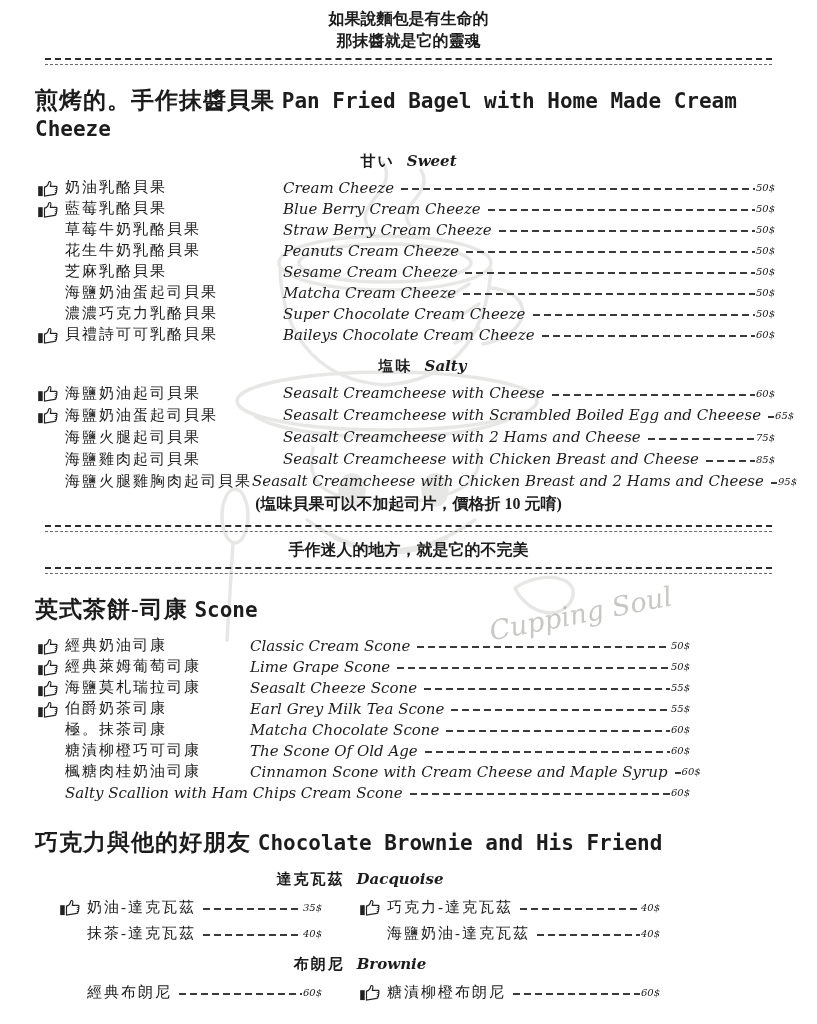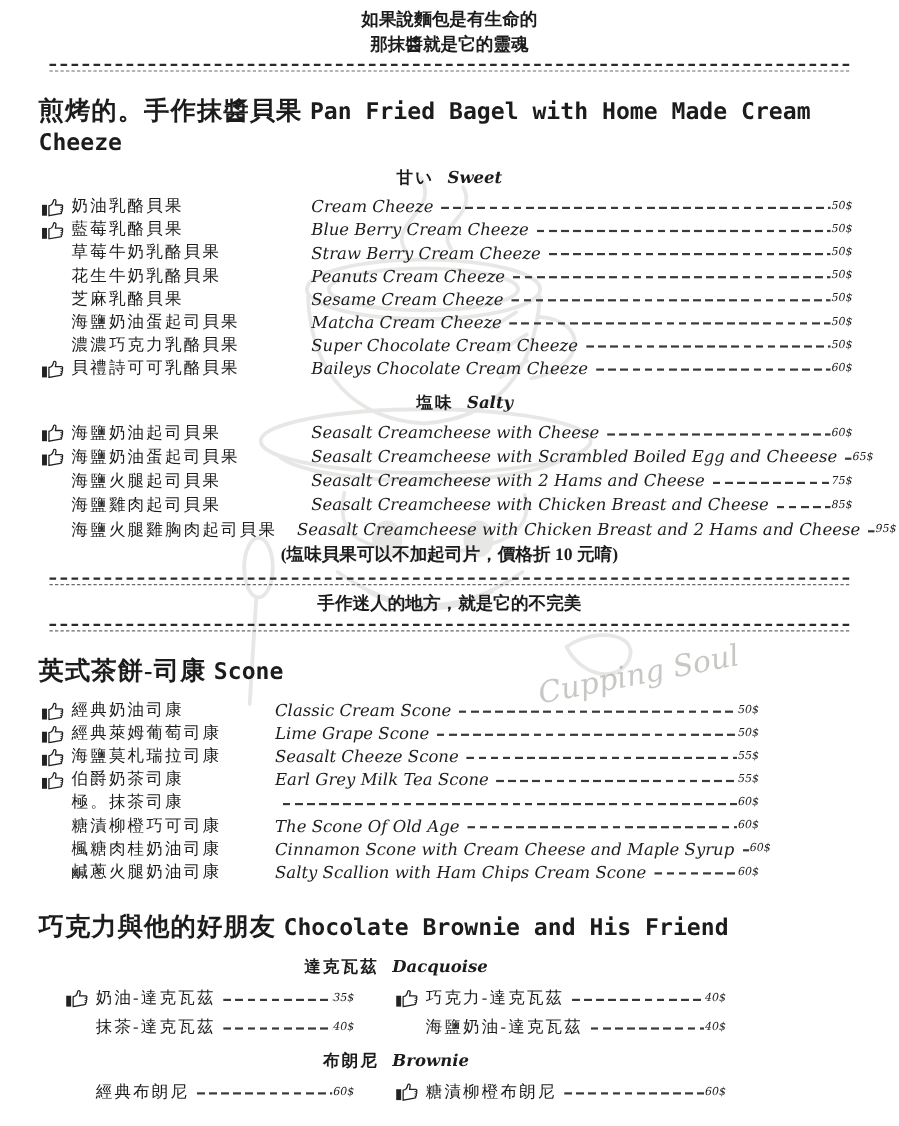--- a/index.html
+++ b/index.html
@@ -204,21 +204,21 @@
       <div class="row">
         <span class="thumb"></span>
         <span class="zh w1">海鹽雞肉起司貝果</span>
         <span class="en">Seasalt Creamcheese with Chicken Breast and Cheese</span>
         <span class="leader"></span>
         <span class="price">85$</span>
       </div>
       <div class="row">
         <span class="thumb"></span>
         <span class="zh" style="flex:0 0 auto;">海鹽火腿雞胸肉起司貝果</span>
-        <span class="en" style="margin-left:18px;">Seasalt Creamcheese with Chicken Breast and 2 Hams and Cheese</span>
+        <span class="en" style="margin-left:0;">Seasalt Creamcheese with Chicken Breast and 2 Hams and Cheese</span>
         <span class="leader"></span>
         <span class="price">95$</span>
       </div>
     </div>
 
     <div class="note">(塩味貝果可以不加起司片，價格折 10 元唷)</div>
 
     <div class="sep" style="margin-top:10px;"></div>
 
     <div class="quote mid">
@@ -277,40 +277,40 @@
             </svg>
           </span>
         <span class="zh w2">伯爵奶茶司康</span>
         <span class="en">Earl Grey Milk Tea Scone</span>
         <span class="leader"></span>
         <span class="price">55$</span>
       </div>
       <div class="row">
         <span class="thumb"></span>
         <span class="zh w2">極。抹茶司康</span>
+        <span class="en">Matcha Chocolate Scone</span>
         <span class="leader"></span>
         <span class="price">60$</span>
       </div>
       <div class="row">
         <span class="thumb"></span>
         <span class="zh w2">糖漬柳橙巧可司康</span>
         <span class="en">The Scone Of Old Age</span>
         <span class="leader"></span>
         <span class="price">60$</span>
       </div>
       <div class="row">
         <span class="thumb"></span>
         <span class="zh w2">楓糖肉桂奶油司康</span>
         <span class="en">Cinnamon Scone with Cream Cheese and Maple Syrup</span>
         <span class="leader"></span>
         <span class="price">60$</span>
       </div>
       <div class="row">
         <span class="thumb"></span>
-        <span class="zh w2">鹹蔥火腿奶油司康</span>
         <span class="en">Salty Scallion with Ham Chips Cream Scone</span>
         <span class="leader"></span>
         <span class="price">60$</span>
       </div>
     </div>
 
     <div class="sec-title" style="margin-top:24px;">
       <span class="cjk">巧克力與他的好朋友</span>
       <span class="lat">Chocolate Brownie and His Friend</span>
     </div>

